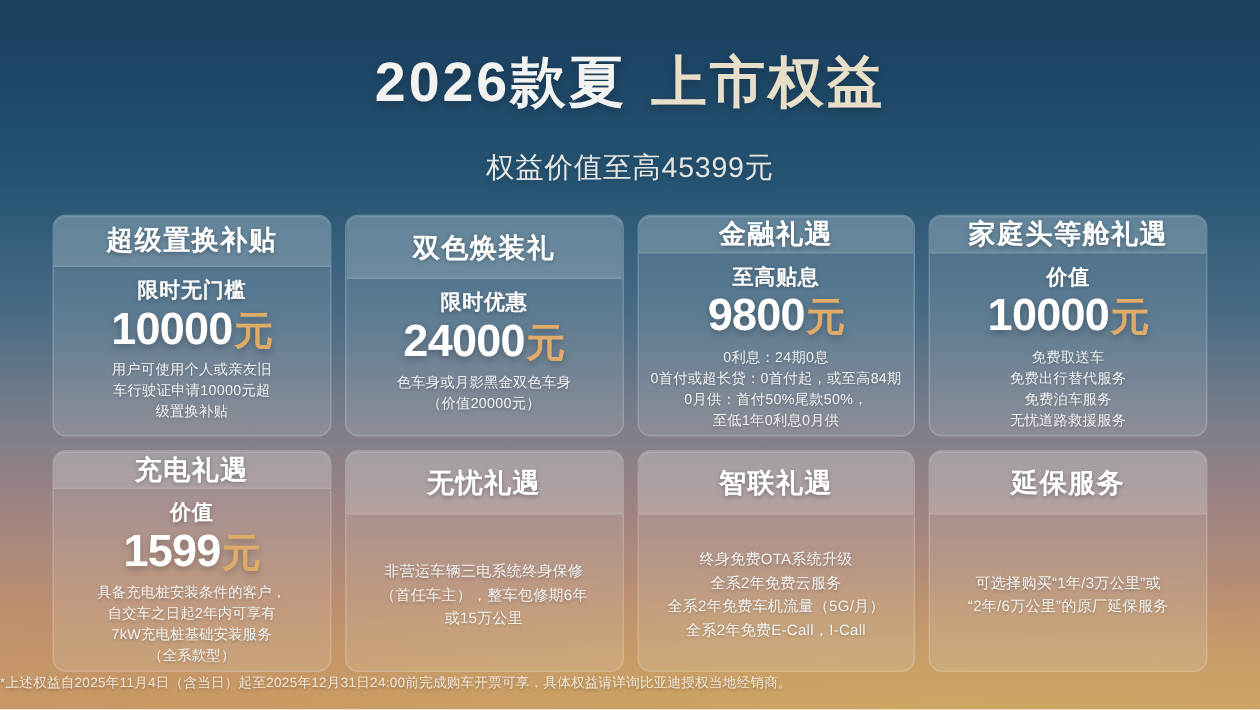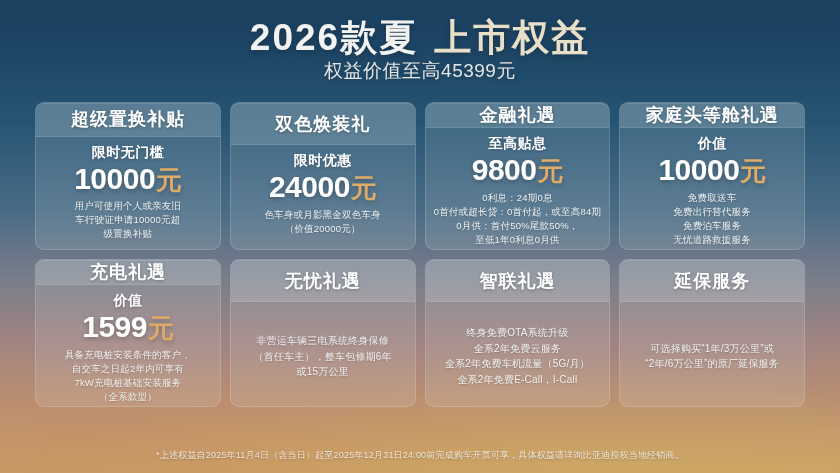--- a/index.html
+++ b/index.html
@@ -38,36 +38,36 @@
     height: 230px;
     background:
       radial-gradient(120% 100% at 70% 120%, rgba(214,176,96,0.55) 0%, rgba(214,176,96,0.0) 62%),
       radial-gradient(90% 90% at 18% 115%, rgba(196,126,96,0.40) 0%, rgba(196,126,96,0) 68%);
     pointer-events: none;
   }
 
   .header {
     position: relative;
     z-index: 2;
-    padding-top: 17px;
+    padding-top: 34px;
     text-align: center;
   }
   .title {
     font-size: 37px;
     line-height: 1.12;
     letter-spacing: 2px;
     font-weight: 700;
     color: #f2f3f0;
     text-shadow: 0 2px 6px rgba(0,0,0,0.25);
   }
   .title .accent {
     color: #e8dfc8;
   }
   .subtitle {
-    margin-top: 0;
+    margin-top: 24px;
     font-size: 19px;
     letter-spacing: 0.5px;
     font-weight: 500;
     color: #e4e6e4;
     text-shadow: 0 1px 4px rgba(0,0,0,0.25);
   }
 
   .grid {
     position: relative;
     z-index: 2;
@@ -158,21 +158,21 @@
     line-height: 1.55;
   }
   .desc div { white-space: nowrap; }
 
   .footnote {
     position: absolute;
     z-index: 2;
     left: 0;
     right: 0;
     bottom: 11px;
-    text-align: center;
+    text-align: left;
     font-size: 9px;
     letter-spacing: 0.2px;
     color: rgba(255,255,255,0.78);
     text-shadow: 0 1px 2px rgba(0,0,0,0.25);
   }
 </style>
 </head>
 <body>
 
 <div id="poster">

